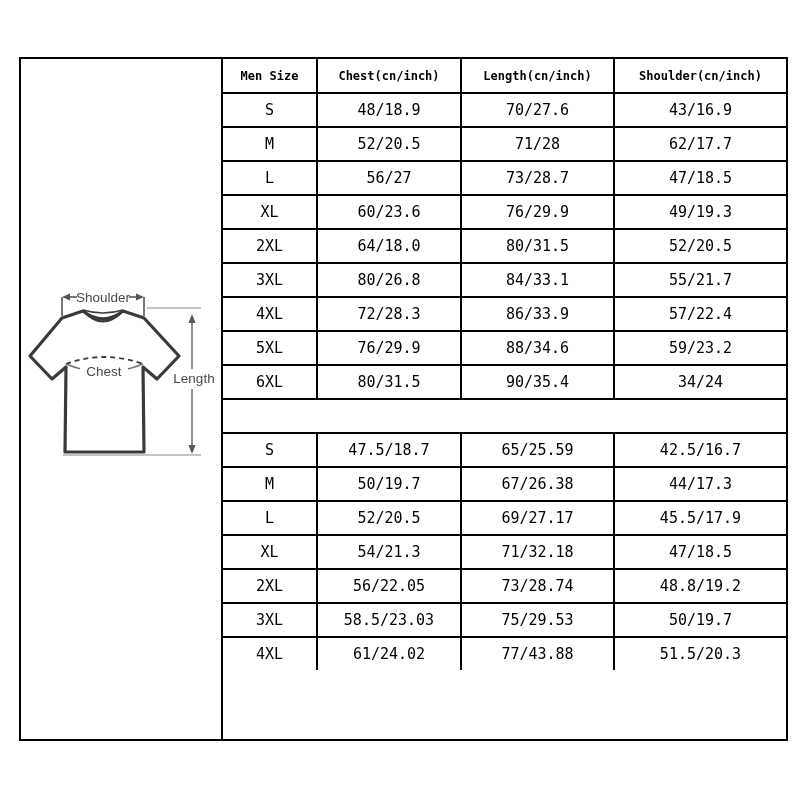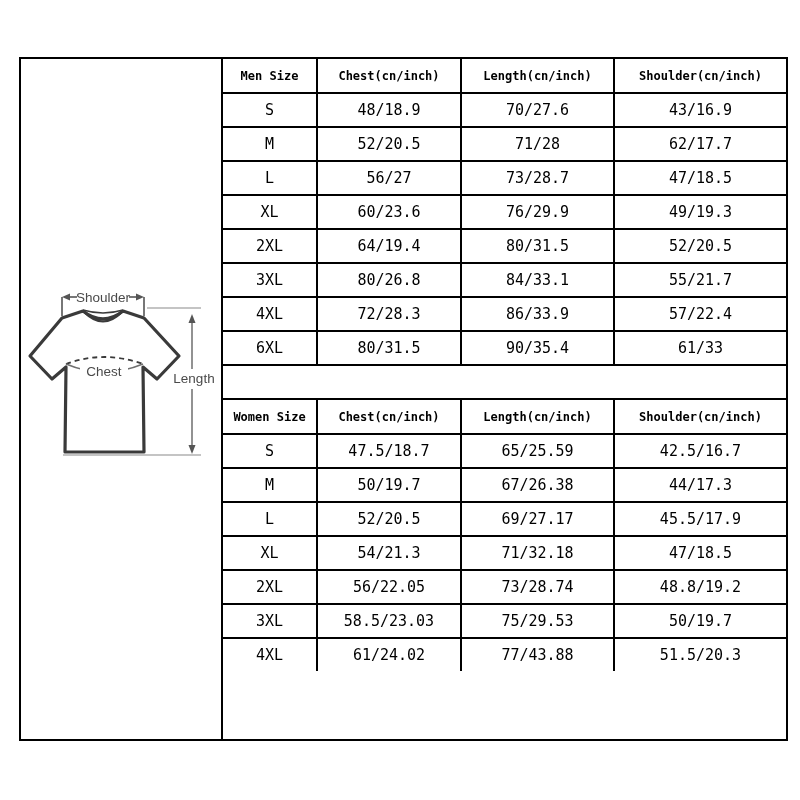--- a/index.html
+++ b/index.html
@@ -111,61 +111,61 @@
           <td>47/18.5</td>
         </tr>
         <tr>
           <td>XL</td>
           <td>60/23.6</td>
           <td>76/29.9</td>
           <td>49/19.3</td>
         </tr>
         <tr>
           <td>2XL</td>
-          <td>64/19.4</td>
+          <td>64/18.0</td>
           <td>80/31.5</td>
           <td>52/20.5</td>
         </tr>
         <tr>
           <td>3XL</td>
           <td>80/26.8</td>
           <td>84/33.1</td>
           <td>55/21.7</td>
         </tr>
         <tr>
           <td>4XL</td>
           <td>72/28.3</td>
           <td>86/33.9</td>
           <td>57/22.4</td>
         </tr>
         <tr>
+          <td>5XL</td>
+          <td>76/29.9</td>
+          <td>88/34.6</td>
+          <td>59/23.2</td>
+        </tr>
+        <tr>
           <td>6XL</td>
           <td>80/31.5</td>
           <td>90/35.4</td>
-          <td>61/33</td>
+          <td>34/24</td>
         </tr>
       </tbody>
         </table>
 
       <div class="table-gap"></div>
 
       <table>
         <colgroup>
           <col class="col-size">
             <col class="col-chest">
             <col class="col-length">
             <col class="col-shoulder">
         </colgroup>
         <tbody>
-            <tr>
-          <th>Women Size</th>
-          <th>Chest(cn/inch)</th>
-          <th>Length(cn/inch)</th>
-          <th>Shoulder(cn/inch)</th>
-        </tr>
         <tr>
           <td>S</td>
           <td>47.5/18.7</td>
           <td>65/25.59</td>
           <td>42.5/16.7</td>
         </tr>
         <tr>
           <td>M</td>
           <td>50/19.7</td>
           <td>67/26.38</td>

